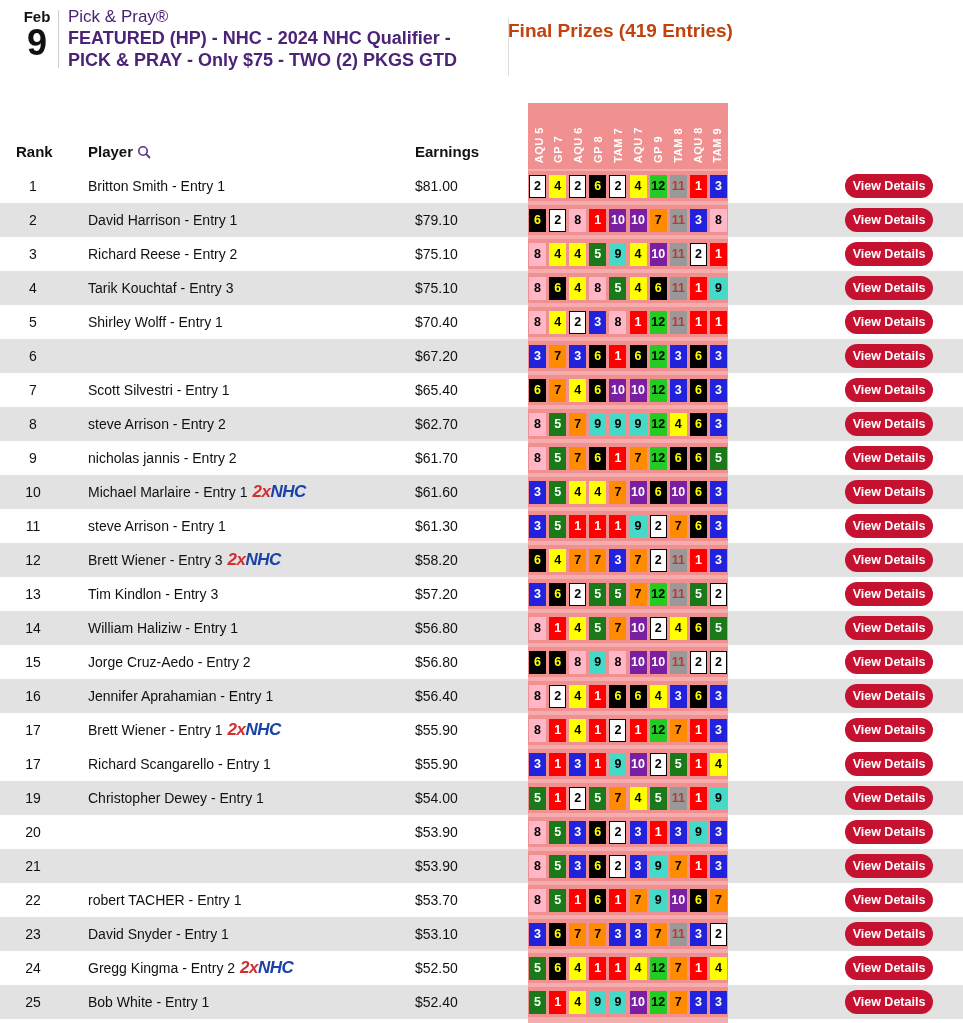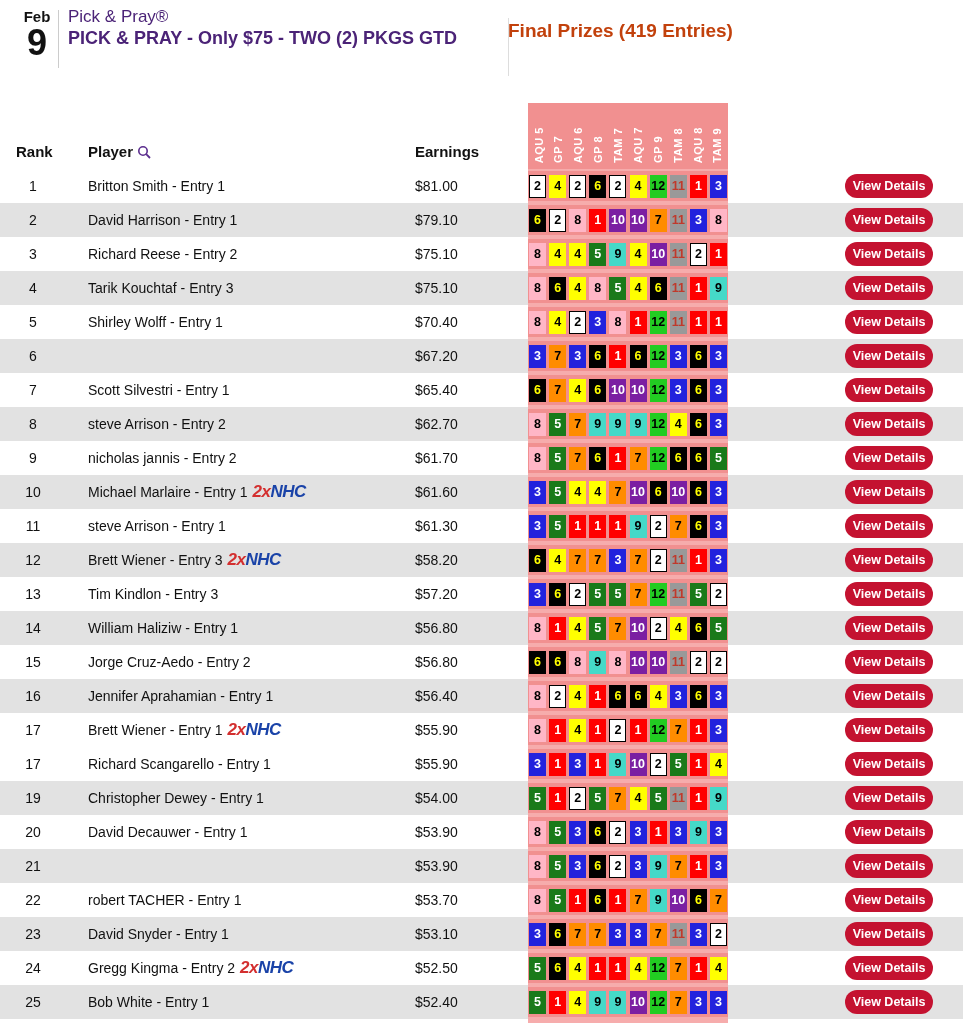--- a/index.html
+++ b/index.html
@@ -66,20 +66,21 @@
 <div class="page">
 
   <div class="date-block">
     <div class="date-month">Feb</div>
     <div class="date-day">9</div>
   </div>
   <div class="vdiv1"></div>
 
   <div class="title-block">
     <div class="title-line1">Pick &amp; Pray®</div>
+    <div class="title-line2">FEATURED (HP) - NHC - 2024 NHC Qualifier -</div>
     <div class="title-line3">PICK &amp; PRAY - Only $75 - TWO (2) PKGS GTD</div>
   </div>
   <div class="vdiv2"></div>
 
   <div class="prizes-block">
     <div class="prizes-title">Final Prizes (419 Entries)</div>
   </div>
 
   <div class="race-header">
       <span class="race-col">
@@ -479,21 +480,20 @@
           <span class="pick" style="background: rgb(26, 122, 26); color: rgb(255, 255, 255);">5</span>
           <span class="pick" style="background: rgb(153, 153, 153); color: rgb(192, 57, 43);">11</span>
           <span class="pick" style="background: rgb(255, 0, 0); color: rgb(255, 255, 255);">1</span>
           <span class="pick" style="background: rgb(69, 217, 200); color: rgb(0, 0, 0);">9</span>
         </span>
     <button class="view-btn">View Details</button>
   </div>
 
   <div class="row">
     <span class="cell-rank">20</span>
-    <span class="cell-player"><span class="pname">David Decauwer - Entry 1</span></span>
     <span class="cell-earnings">$53.90</span>
     <span class="picks">
           <span class="pick" style="background: rgb(255, 182, 198); color: rgb(0, 0, 0);">8</span>
           <span class="pick" style="background: rgb(26, 122, 26); color: rgb(255, 255, 255);">5</span>
           <span class="pick" style="background: rgb(34, 34, 221); color: rgb(255, 255, 255);">3</span>
           <span class="pick" style="background: rgb(0, 0, 0); color: rgb(255, 255, 0);">6</span>
           <span class="pick" style="background: rgb(255, 255, 255); color: rgb(0, 0, 0); border: 1.5px solid rgb(0, 0, 0);">2</span>
           <span class="pick" style="background: rgb(34, 34, 221); color: rgb(255, 255, 255);">3</span>
           <span class="pick" style="background: rgb(255, 0, 0); color: rgb(255, 255, 255);">1</span>
           <span class="pick" style="background: rgb(34, 34, 221); color: rgb(255, 255, 255);">3</span>

